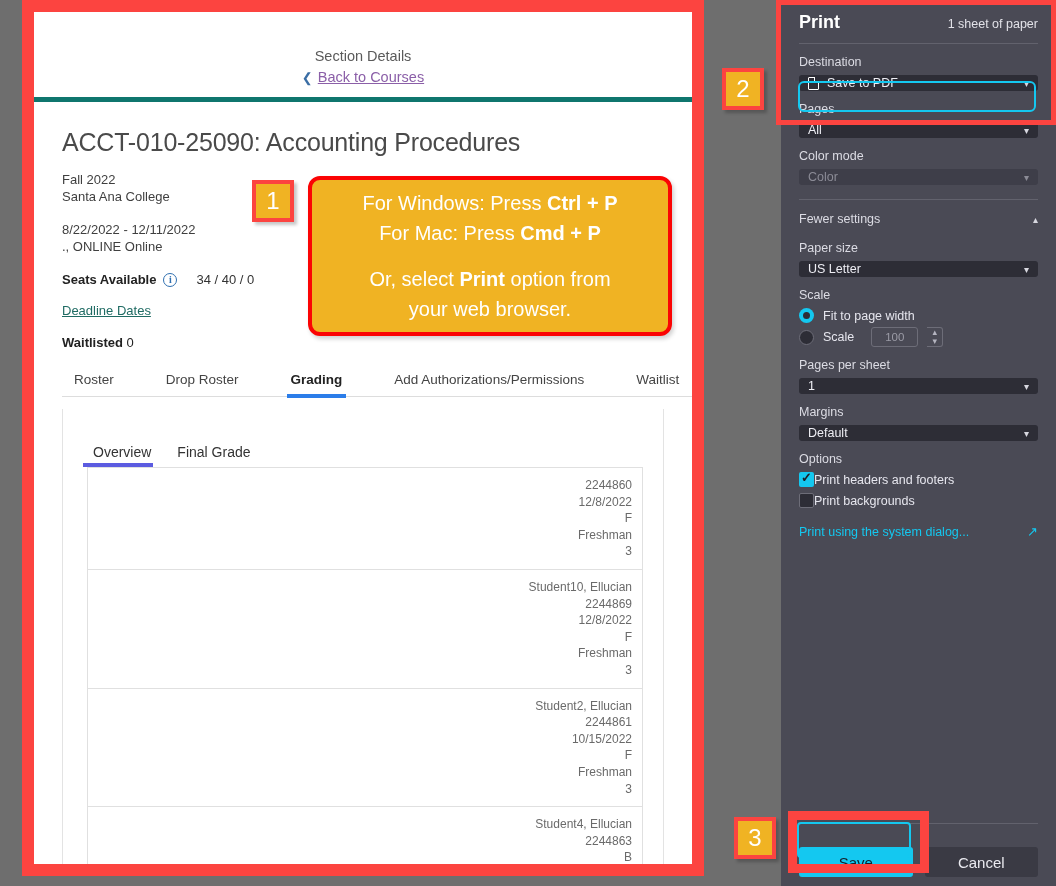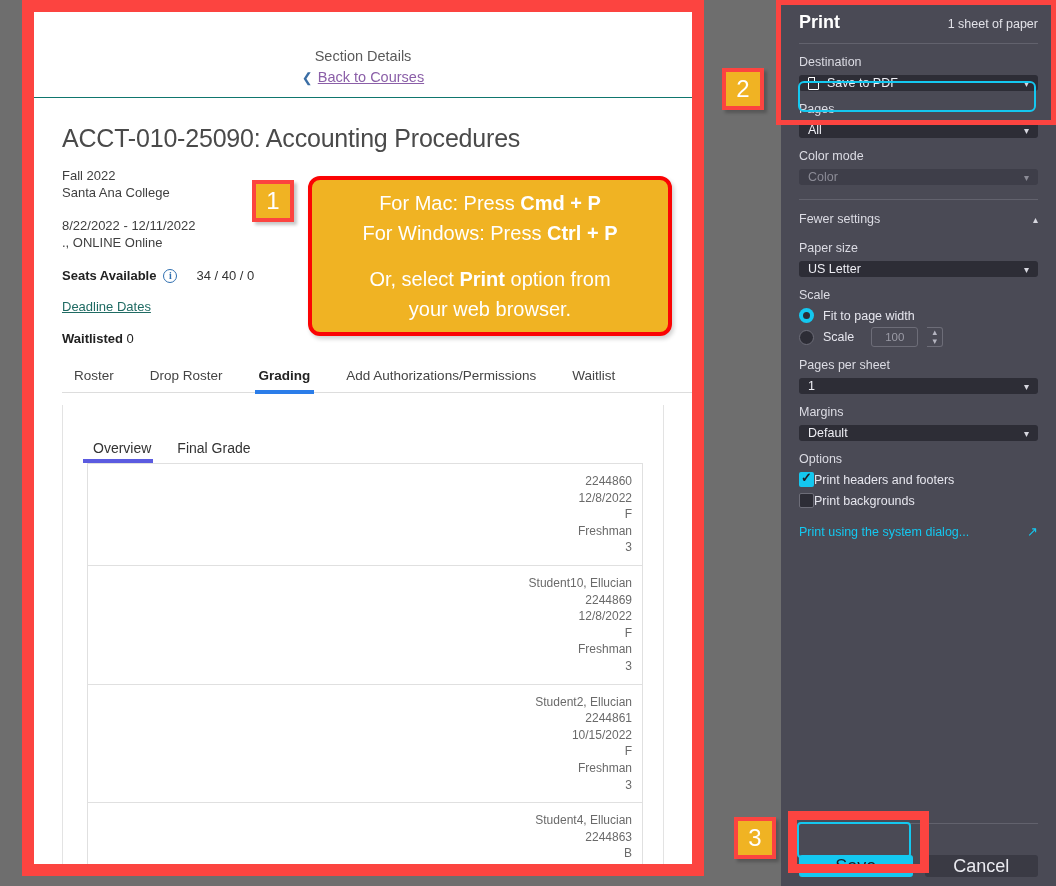--- a/index.html
+++ b/index.html
@@ -26,21 +26,21 @@
   .page {
     position: relative;
     width: 100%; height: 100%;
     background: #fff;
     overflow: hidden;
   }
 
   .page-head {
     padding-top: 34px;
     text-align: center;
-    border-bottom: 1px solid #0f766e;
+    border-bottom: 5px solid #0f766e;
     padding-bottom: 12px;
   }
   .section-details-title {
     font-size: 14.5px; color: #5a5a5a; line-height: 20px;
   }
   .back-row {
     display: flex; align-items: center; justify-content: center;
     gap: 5px; margin-top: 3px;
   }
   .chev-left { color:#3b6ea5; font-size: 13px; line-height: 13px; }
@@ -72,21 +72,21 @@
   .deadline-link {
     display:inline-block; margin: 16px 0 0 28px;
     font-size: 13px; color:#1f6b63; text-decoration: underline;
   }
   .waitlisted { padding: 16px 0 0 28px; font-size: 13px; color:#222; }
   .waitlisted b { font-weight:700; }
   .waitlisted span { font-weight:400; }
 
   
   .tabs {
-    display:flex; align-items:flex-end; gap: 0px;
+    display:flex; align-items:flex-end; gap: 16px;
     margin: 16px 0 0 28px;
     border-bottom: 1px solid #dddddd;
     padding-right: 28px;
   }
   .tab {
     font-size: 13.5px; color:#444; padding: 6px 18px 9px 18px;
     position: relative; white-space: nowrap;
   }
   .tab:first-child { padding-left: 12px; }
   .tab.active { font-weight:700; color:#222; }
@@ -254,23 +254,23 @@
 
   .pp-footer-div {
     position:absolute; left:18px; right:18px; bottom:62px;
     height:1px; background:#62626d;
   }
   .pp-actions {
     position:absolute; left:0; right:0; bottom:9px;
     display:flex; gap:12px; padding: 0 18px;
   }
   .btn {
-    height: 22px; border-radius:3px; flex:1;
+    height: 30px; border-radius:3px; flex:1;
     display:flex; align-items:center; justify-content:center;
-    font-size:18px;
+    font-size:15px;
   }
   .btn-save { background:#14c8f0; color:#14202a; }
   .btn-cancel { background:#3a3a44; color:#eaeaf0; }
 
   
   .hl-dest {
     position:absolute; left:776px; top:0px; width:280px; height:125px;
     border:5px solid #fc4440; z-index:30; pointer-events:none;
   }
   .hl-save {
@@ -374,24 +374,24 @@
         </div>
       </div>
 
     </div>
   </div>
 
   <div class="badge" id="badge1">1</div>
 
   <div class="callout-yellow">
     <div class="ln">
+      <span>For Windows:  Press </span><b>Ctrl + P</b>
+    </div>
+    <div class="ln">
       <span>For Mac:  Press </span><b>Cmd + P</b>
-    </div>
-    <div class="ln">
-      <span>For Windows:  Press </span><b>Ctrl + P</b>
     </div>
     <div class="callout-gap"></div>
     <div class="ln">
       <span>Or, select </span><b>Print</b><span> option from</span>
     </div>
     <div class="ln">your web browser.</div>
   </div>
 
   <div class="print-panel">
 

